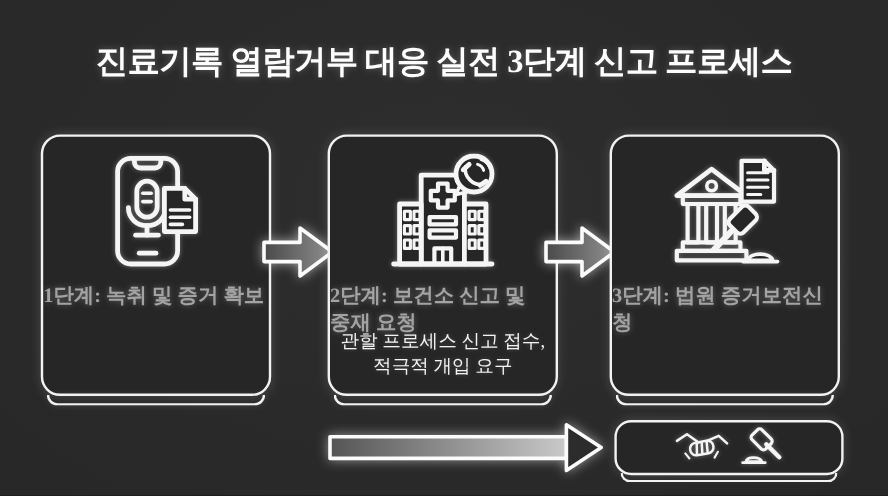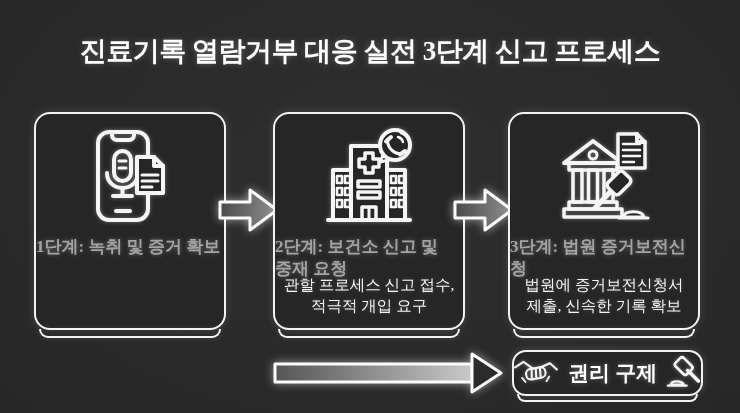--- a/index.html
+++ b/index.html
@@ -164,22 +164,20 @@
         <line x1="67" y1="34" x2="78" y2="34" stroke-width="2.5"></line>
         <line x1="57" y1="61" x2="39" y2="80" stroke-width="5"></line>
         <g transform="rotate(45 63 55)">
             <rect x="55" y="44" width="16" height="22" rx="4" fill="#262626" stroke-width="3.5"></rect>
           </g>
         <path d="M67 89 c2-7 19-7 21 0 z" fill="#262626" stroke-width="3"></path>
         <line x1="63" y1="90" x2="92" y2="90" stroke-width="3"></line>
       </g>
     </svg>
     <div class="card-title">3단계: 법원 증거보전신청</div>
-    <div class="card-desc">법원에 증거보전신청서
-제출, 신속한 기록 확보</div>
   </div>
 
   <svg class="result-arrow" viewBox="0 0 232 44">
     <defs>
       <linearGradient id="longGrad" x1="0" y1="0" x2="1" y2="0">
         <stop offset="0" stop-color="#555555"></stop>
           <stop offset="1" stop-color="#c9c9c9"></stop>
       </linearGradient>
     </defs>
     <path d="M3 13 H200 V31 H3 Z" fill="url(#longGrad)" stroke="#fbfbfb" stroke-width="3" stroke-linejoin="round"></path>
@@ -194,21 +192,20 @@
         <g transform="rotate(-10 33 24)">
           <rect x="19" y="15" width="28" height="15" rx="7"></rect>
           <line x1="28" y1="16" x2="26" y2="29"></line>
           <line x1="34" y1="16.5" x2="32.5" y2="29.5"></line>
           <line x1="40" y1="16.5" x2="39" y2="29"></line>
         </g>
         <path d="M13 29 l5 6" stroke-width="2.5"></path>
         <path d="M52 27 l-4 7" stroke-width="2.5"></path>
       </g>
     </svg>
-    <span class="result-label">권리 구제</span>
     <svg class="pill-icon" width="36" height="36" viewBox="0 0 40 40">
       <g fill="none" stroke="#f5f5f5" stroke-width="3" stroke-linecap="round" stroke-linejoin="round">
         <g transform="rotate(-45 20 12)">
             <rect x="13" y="3" width="13" height="18" rx="3"></rect>
           </g>
         <line x1="24" y1="17" x2="36" y2="29" stroke-width="4"></line>
         <path d="M5 33 c1-5 13-5 15 0 z" stroke-width="2.5"></path>
         <line x1="2" y1="34" x2="23" y2="34" stroke-width="2.5"></line>
       </g>
     </svg>

